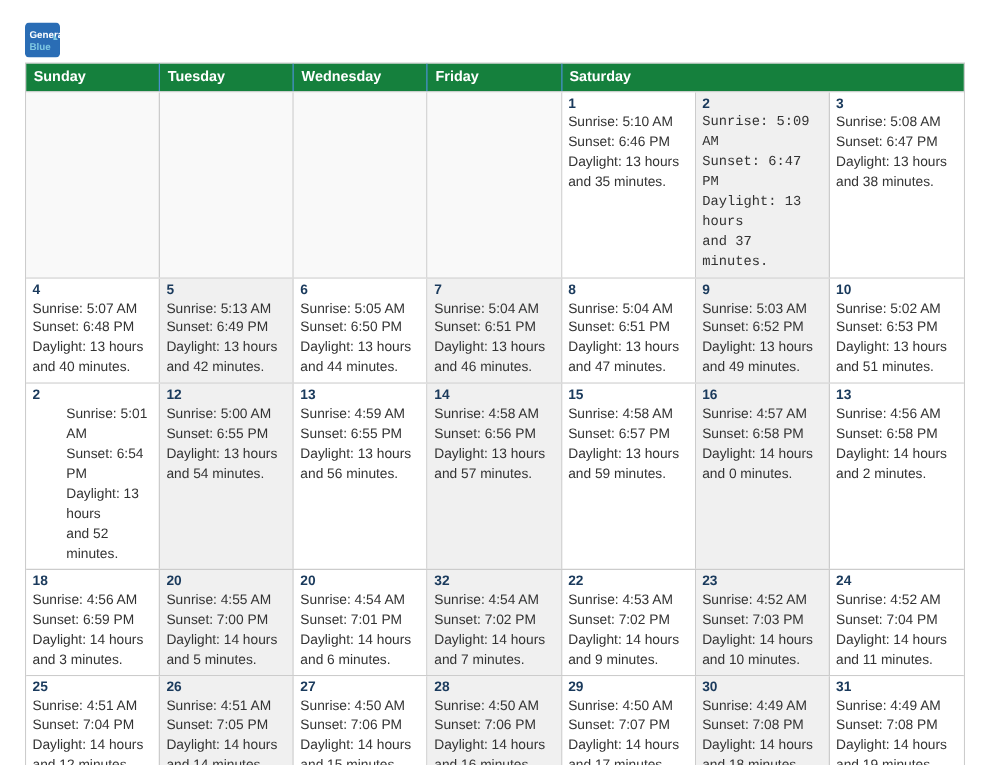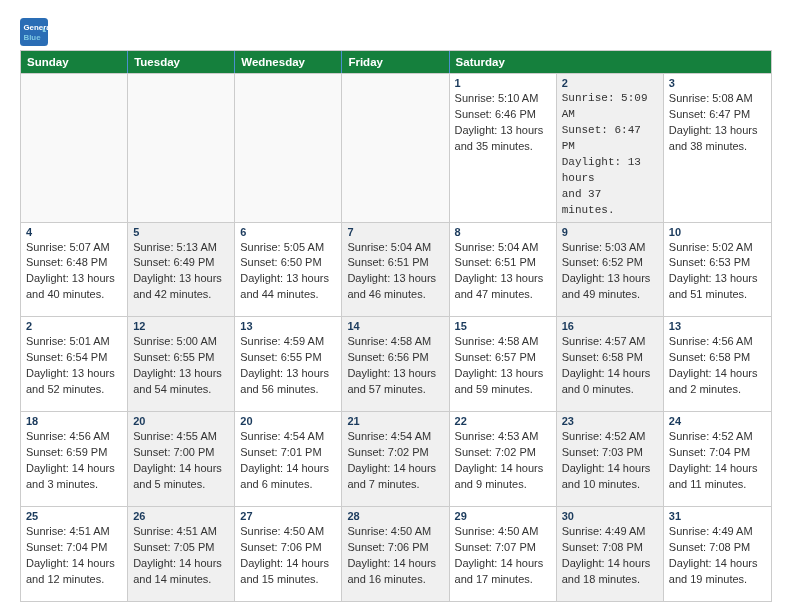--- a/index.html
+++ b/index.html
@@ -211,21 +211,21 @@
             <div class="day-num">10</div>
             <div class="day-info" style="white-space: pre-line;">Sunrise: 5:02 AM
 Sunset: 6:53 PM
 Daylight: 13 hours
 and 51 minutes.</div>
           </div>
         </div>
         <div class="cal-row">
           <div class="cal-cell">
             <div class="day-num">2</div>
-            <div class="day-info" style="white-space: pre-line;">Sunrise: 5:01 AM
+            <div class="day-info" style="white-space: pre-line; margin-left: 27px;">Sunrise: 5:01 AM
 Sunset: 6:54 PM
 Daylight: 13 hours
 and 52 minutes.</div>
           </div>
           <div class="cal-cell shaded">
             <div class="day-num">12</div>
             <div class="day-info" style="white-space: pre-line;">Sunrise: 5:00 AM
 Sunset: 6:55 PM
 Daylight: 13 hours
 and 54 minutes.</div>
@@ -282,21 +282,21 @@
 and 5 minutes.</div>
           </div>
           <div class="cal-cell">
             <div class="day-num">20</div>
             <div class="day-info" style="white-space: pre-line;">Sunrise: 4:54 AM
 Sunset: 7:01 PM
 Daylight: 14 hours
 and 6 minutes.</div>
           </div>
           <div class="cal-cell shaded">
-            <div class="day-num">21</div>
+            <div class="day-num">32</div>
             <div class="day-info" style="white-space: pre-line;">Sunrise: 4:54 AM
 Sunset: 7:02 PM
 Daylight: 14 hours
 and 7 minutes.</div>
           </div>
           <div class="cal-cell">
             <div class="day-num">22</div>
             <div class="day-info" style="white-space: pre-line;">Sunrise: 4:53 AM
 Sunset: 7:02 PM
 Daylight: 14 hours

